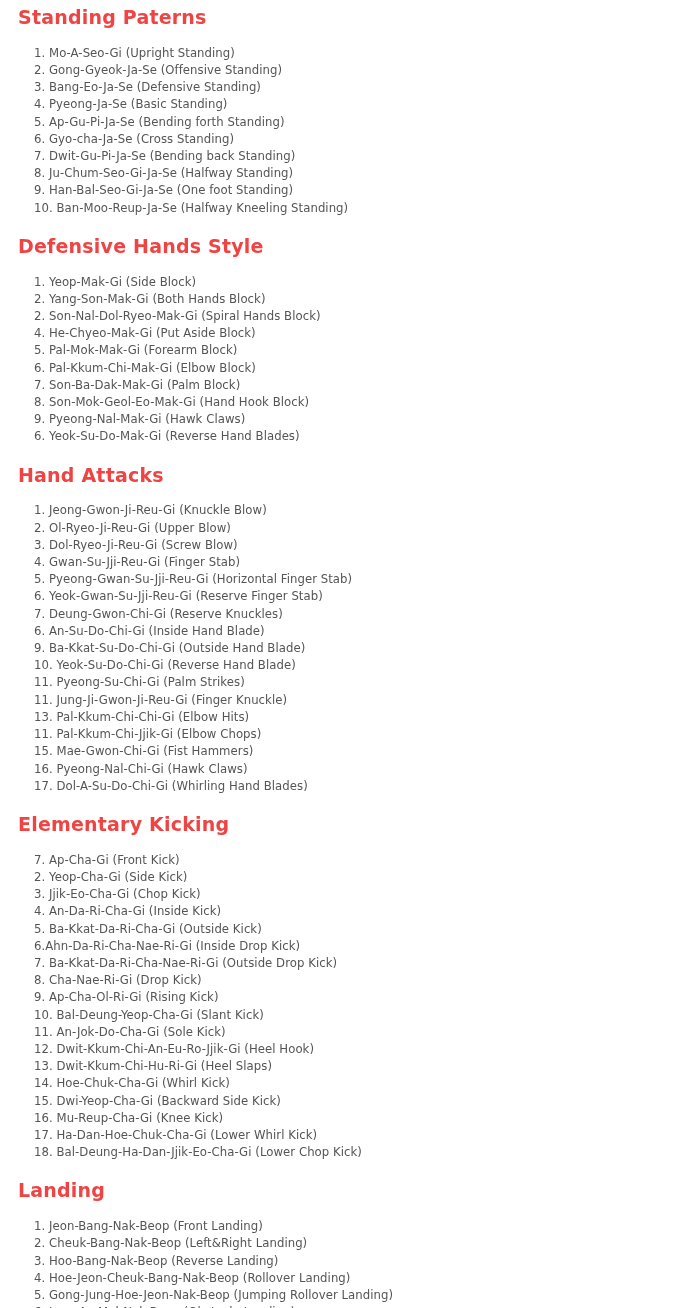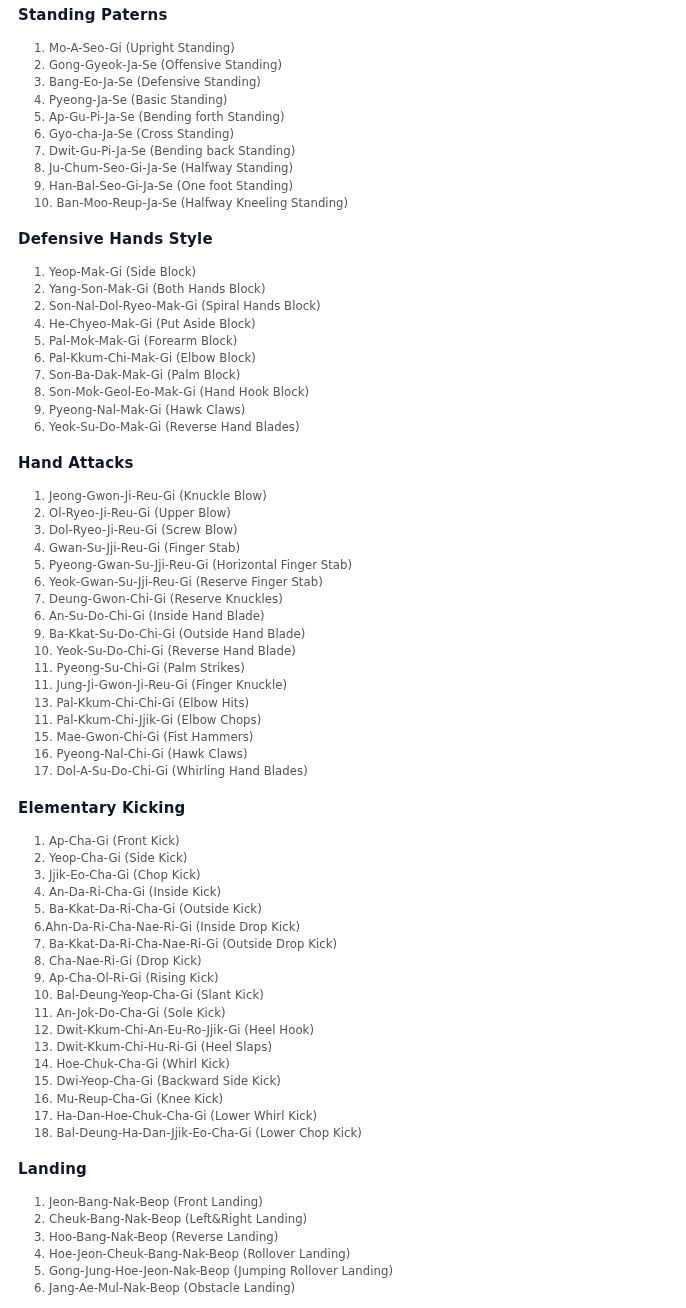--- a/index.html
+++ b/index.html
@@ -16,23 +16,23 @@
   }
   .page {
     padding: 6px 0 0 18px;
     box-sizing: border-box;
     width: 686px;
   }
   .section {
     margin-bottom: 18px;
   }
   .section-title {
-    font-size: 15px;
+    font-size: 19px;
     font-weight: bold;
-    color: #0f172a;
+    color: #ef4444;
     letter-spacing: 0.2px;
     margin: 0 0 14px 0;
     line-height: 1.2;
   }
   .item-list {
     list-style: none;
     margin: 16px;
     padding: 0;
   }
   .item {
@@ -103,21 +103,21 @@
       <li class="item">11. Pal-Kkum-Chi-Jjik-Gi (Elbow Chops)</li>
       <li class="item">15. Mae-Gwon-Chi-Gi (Fist Hammers)</li>
       <li class="item">16. Pyeong-Nal-Chi-Gi (Hawk Claws)</li>
       <li class="item">17. Dol-A-Su-Do-Chi-Gi (Whirling Hand Blades)</li>
     </ul>
   </div>
 
   <div class="section sec-gap-top">
     <h2 class="section-title">Elementary Kicking</h2>
     <ul class="item-list">
-      <li class="item">1. Ap-Cha-Gi (Front Kick)</li>
+      <li class="item">7. Ap-Cha-Gi (Front Kick)</li>
       <li class="item">2. Yeop-Cha-Gi (Side Kick)</li>
       <li class="item">3. Jjik-Eo-Cha-Gi (Chop Kick)</li>
       <li class="item">4. An-Da-Ri-Cha-Gi (Inside Kick)</li>
       <li class="item">5. Ba-Kkat-Da-Ri-Cha-Gi (Outside Kick)</li>
       <li class="item">6.Ahn-Da-Ri-Cha-Nae-Ri-Gi (Inside Drop Kick)</li>
       <li class="item">7. Ba-Kkat-Da-Ri-Cha-Nae-Ri-Gi (Outside Drop Kick)</li>
       <li class="item">8. Cha-Nae-Ri-Gi (Drop Kick)</li>
       <li class="item">9. Ap-Cha-Ol-Ri-Gi (Rising Kick)</li>
       <li class="item">10. Bal-Deung-Yeop-Cha-Gi (Slant Kick)</li>
       <li class="item">11. An-Jok-Do-Cha-Gi (Sole Kick)</li>

